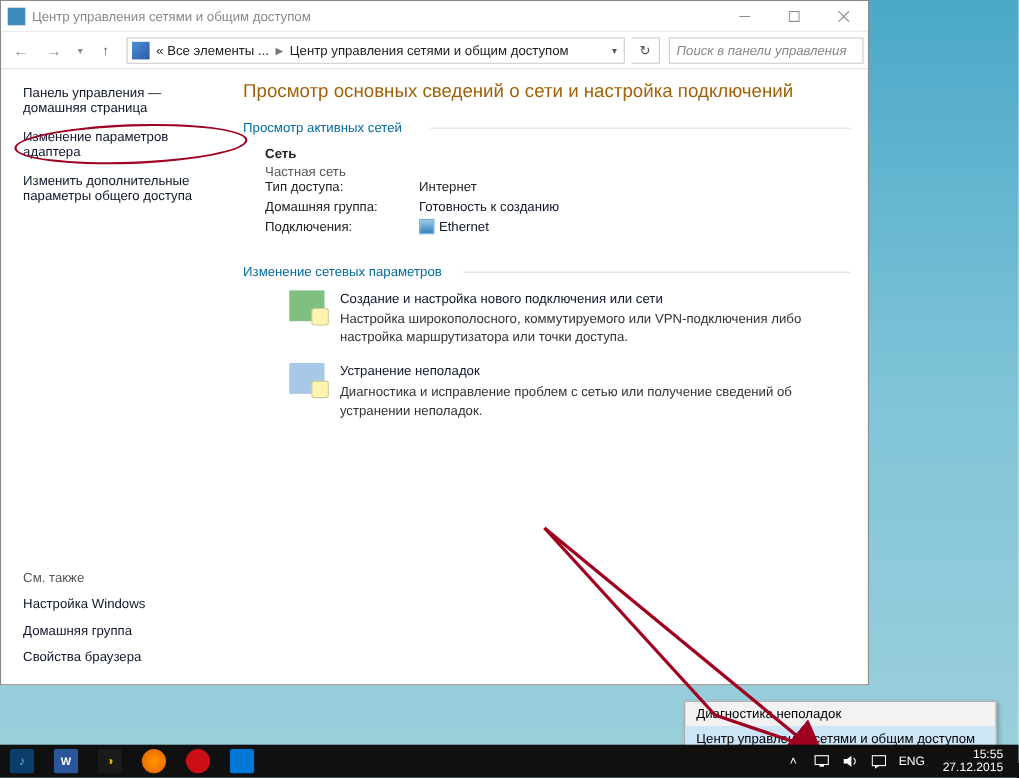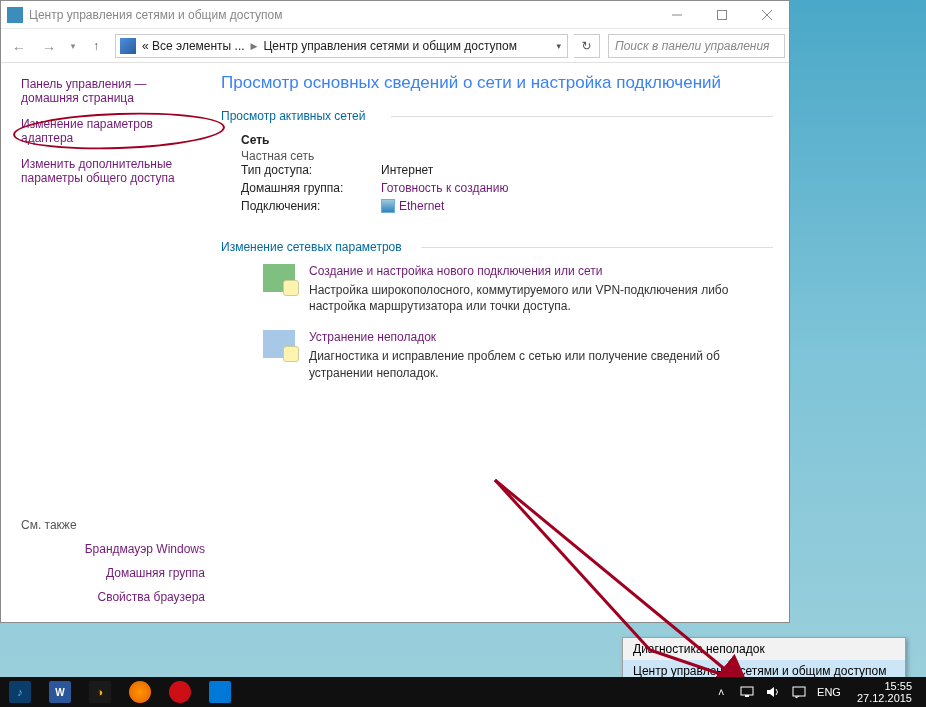--- a/index.html
+++ b/index.html
@@ -86,41 +86,41 @@
   }
   .content {
     flex: 1; display: flex;
   }
   .sidebar {
     width: 212px;
     padding: 14px 8px 8px 20px;
     display: flex; flex-direction: column;
   }
   .sidebar .linkblock { margin-bottom: 12px; }
-  .sidebar a, .main a { color: #701a75; text-decoration: none; cursor: pointer; text-align: right; }
+  .sidebar a, .main a { color: #0f172a; text-decoration: none; cursor: pointer; }
   .sidebar .circled { position: relative; display: inline-block; }
   .sidebar .circled::after {
     content: "";
     position: absolute;
     left: -8px; top: -4px; right: -20px; bottom: -4px;
     border: 2px solid #a00020;
     border-radius: 50%;
     transform: rotate(-2deg);
     pointer-events: none;
   }
   .sidebar .sep-flex { flex: 1; }
   .sidebar .seealso-h { color: #555; margin-bottom: 10px; }
   .sidebar .seealso a { display: block; margin-bottom: 10px; }
   .main {
     flex: 1;
     padding: 10px 16px 10px 8px;
     color: #222;
   }
   .main h1 {
-    color: #3b82f6;
+    color: #a16207;
     font-weight: normal;
     font-size: 17px;
     margin-bottom: 16px;
   }
   .section-title {
     font-size: 12px;
     color: #0369a1;
     margin-bottom: 2px;
     position: relative;
   }
@@ -265,21 +265,21 @@
         <span class="circled">
           <a>Изменение параметров адаптера</a>
         </span>
       </div>
       <div class="linkblock">
         <a>Изменить дополнительные параметры общего доступа</a>
       </div>
       <div class="sep-flex"></div>
       <div class="seealso">
         <div class="seealso-h">См. также</div>
-        <a>Брандмауэр Windows</a>
+        <a>Настройка Windows</a>
         <a>Домашняя группа</a>
         <a>Свойства браузера</a>
       </div>
     </div>
 
     <div class="main">
       <h1>Просмотр основных сведений о сети и настройка подключений</h1>
 
       <div class="section-title">Просмотр активных сетей</div>
 

